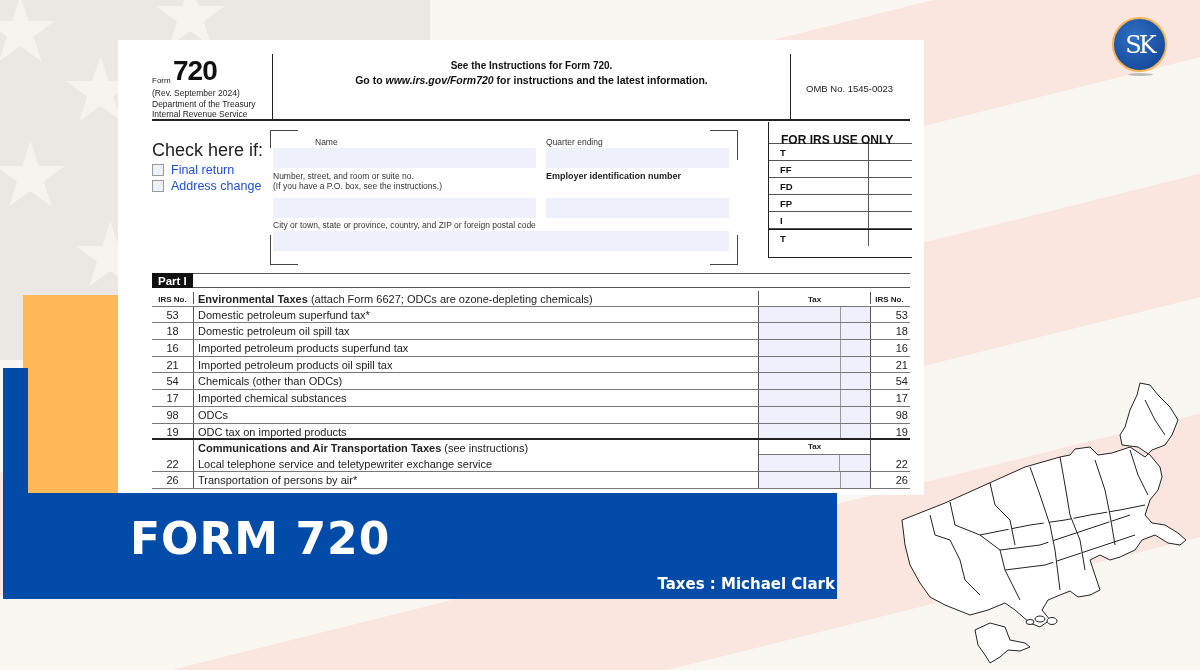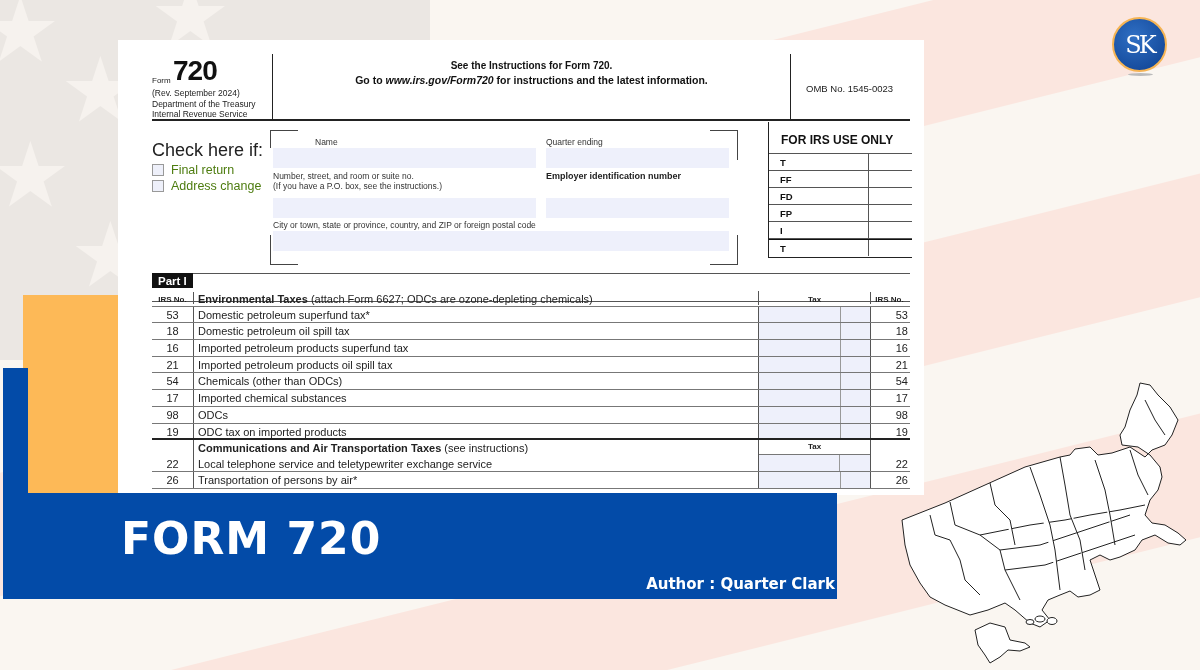--- a/index.html
+++ b/index.html
@@ -37,40 +37,40 @@
   .hdr-mid { position: absolute; left: 121px; top: 0; width: 517px; height: 67px; text-align: center; }
   .title { font-size: 17px; font-weight: bold; color: #111; margin-top: 4px; }
   .sub1 { font-size: 10px; font-weight: bold; color: #111; margin-top: 6px; }
   .sub2 { font-size: 10.5px; font-weight: bold; color: #111; margin-top: 3px; }
   .sub2 i { font-style: italic; }
   .hdr-right { position: absolute; left: 638px; top: 0; width: 120px; height: 67px; border-left: 1.5px solid #222; }
   .omb { font-size: 9.5px; color: #222; position: absolute; left: 15px; top: 29px; }
 
   .check-area { position: absolute; left: 34px; top: 100px; }
   .check-title { font-size: 18px; color: #222; }
-  .check-row { display: flex; align-items: center; margin-top: 2px; font-size: 12.5px; color: #4d7c0f; }
+  .check-row { display: flex; align-items: center; margin-top: 2px; font-size: 12.5px; color: #1d4ed8; }
   .cb { width: 12px; height: 12px; border: 1px solid #999; background: #eef0fa; margin-right: 7px; }
 
   .addr { position: absolute; left: 152px; top: 90px; width: 468px; height: 135px; }
   .bracket { position: absolute; width: 28px; height: 18px; border-color: #444; border-style: solid; }
   .br-tl { left: 0; top: 0; border-width: 1.5px 0 0 1.5px; }
   .br-tr { right: 0; top: 0; border-width: 1.5px 1.5px 0 0; height: 30px; }
   .br-bl { left: 0; bottom: 0; border-width: 0 0 1.5px 1.5px; height: 30px; }
   .br-br { right: 0; bottom: 0; border-width: 0 1.5px 1.5px 0; height: 30px; }
   .lbl { position: absolute; font-size: 8.5px; color: #333; line-height: 10px; }
   .lbl.bold { font-weight: bold; font-size: 9px; color: #222; }
   .fld { position: absolute; background: #eef0fb; height: 20px; }
 
   .irs-only { position: absolute; left: 650px; top: 82px; width: 144px; height: 136px; border-left: 1.5px solid #222; border-bottom: 1.5px solid #222; }
-  .irs-only-title { font-size: 12px; font-weight: bold; color: #111; padding: 11px 0 0 12px; height: 32px; border-bottom: 1px solid #555; }
+  .irs-only-title { font-size: 12px; font-weight: bold; color: #111; padding: 11px 0 0 12px; height: 22px; border-bottom: 1px solid #555; }
   .irs-row { display: flex; height: 17px; border-bottom: 1px solid #555; font-size: 9.5px; font-weight: bold; color: #111; }
   .irs-row.thick { border-top: 1px solid #111; }
   .irs-row .c1 { width: 100px; padding: 3px 0 0 11px; border-right: 1px solid #555; }
 
-  .part-bar { position: absolute; left: 34px; top: 233px; width: 758px; height: 29px; border-bottom: 1px solid #555; border-top: 1px solid #555; }
+  .part-bar { position: absolute; left: 34px; top: 233px; width: 758px; height: 15px; border-bottom: 1px solid #555; border-top: 1px solid #555; }
   .part-label { position: absolute; left: 0; top: -1px; background: #111; color: #fff; font-weight: bold; font-size: 11.5px; padding: 1px 6px; height: 15px; line-height: 14px; }
 
   .tbl { position: absolute; left: 34px; top: 250px; width: 758px; }
   .row { position: relative; display: flex; height: 16.7px; border-bottom: 1px solid #777; font-size: 11px; color: #222; }
   .row.hdrrow { border-bottom: 1px solid #777; align-items: center; }
   .row.thick { border-bottom: 2px solid #222; }
   .row.tall { height: 32px; }
   .c-no { width: 42px; text-align: center; border-right: 1px solid #555; padding-top: 2px; }
   .c-no.small { font-size: 8px; font-weight: bold; padding-top: 3px; }
   .c-desc { width: 565px; padding: 2px 0 0 4px; border-right: 1px solid #555; }
@@ -86,21 +86,21 @@
   .tall .c-tax-stack .tv .a { width: 82px; background: #eef0fb; border-right: 1px solid #999; }
   .tall .c-tax-stack .tv .b { width: 30px; background: #eef0fb; }
   .tall .c-desc { display: flex; flex-direction: column; justify-content: space-between; padding-bottom: 1px; }
   .tall .c-no, .tall .c-no2 { display: flex; align-items: flex-end; justify-content: center; padding-bottom: 1px; }
   .tall .c-no2 { justify-content: flex-end; }
 
   
   .orange-block { position: absolute; left: 23px; top: 295px; width: 95px; height: 200px; background: #fdb957; z-index: 1; }
   .blue-left { position: absolute; left: 3px; top: 368px; width: 25px; height: 230px; background: #034ba8; z-index: 1; }
   .blue-banner { position: absolute; left: 3px; top: 493px; width: 834px; height: 106px; background: #034ba8; z-index: 3; }
-  .banner-title { position: absolute; left: 118px; top: 20px; color: #fff; font-size: 44px; font-weight: bold; letter-spacing: 1px; font-family: "DejaVu Sans", sans-serif; }
+  .banner-title { position: absolute; left: 127px; top: 20px; color: #fff; font-size: 44px; font-weight: bold; letter-spacing: 1px; font-family: "DejaVu Sans", sans-serif; }
   .banner-author { position: absolute; right: 2px; top: 82px; color: #fff; font-size: 15px; font-weight: bold; font-family: "DejaVu Sans", sans-serif; }
 
   .logo { position: absolute; left: 1112px; top: 17px; width: 55px; height: 55px; border-radius: 50%; background: radial-gradient(circle at 40% 35%, #2f6fc4, #0d3f8f); border: 2.5px solid #f5b454; z-index: 4; display: flex; align-items: center; justify-content: center; }
   .logo-text { color: #fff; font-family: "DejaVu Serif", serif; font-size: 24px; letter-spacing: -3px; }
   .logo-shadow { position: absolute; left: 1128px; top: 73px; width: 25px; height: 3px; background: #bbb; border-radius: 50%; z-index: 4; }
 
   .map { position: absolute; left: 890px; top: 375px; width: 310px; height: 295px; z-index: 4; }
 </style>
 </head>
 <body>
@@ -281,21 +281,21 @@
         <div class="c-desc">Transportation of persons by air*</div>
         <div class="c-tax1"></div>
         <div class="c-tax2"></div>
         <div class="c-no2">26</div>
       </div>
   </div>
 </div>
 
 <div class="blue-banner">
   <div class="banner-title">FORM 720</div>
-  <div class="banner-author">Author : Quarter Clark</div>
+  <div class="banner-author">Taxes : Michael Clark</div>
 </div>
 
 <div class="logo">
   <span class="logo-text">SK</span>
 </div>
 <div class="logo-shadow"></div>
 
 <svg class="map" viewBox="0 0 310 295">
   <g fill="#ffffff" stroke="#222" stroke-width="1">
     <path d="M 15 143 L 50 125 L 100 105 L 140 90 L 165 80 L 200 72 L 215 70 L 220 78 L 240 78 L 248 70 L 262 72 L 275 82 L 295 90 L 300 80 L 290 60 L 280 40 L 258 20 L 245 10 L 240 25 L 235 45 L 228 62 L 215 68 L 208 82 L 200 85 L 190 82 L 185 70 L 175 72 L 168 85 L 160 80 L 155 95 L 162 110 L 180 120 L 200 125 L 215 130 L 225 140 L 235 150 L 245 160 L 255 158 L 260 165 L 275 160 L 285 165 L 290 160 L 285 150 L 275 148 L 268 152 L 260 140 L 250 120 L 240 105 L 232 95 L 225 90 L 215 92 L 210 100 L 218 115 L 230 125 Z" fill="none" stroke="none"></path>

